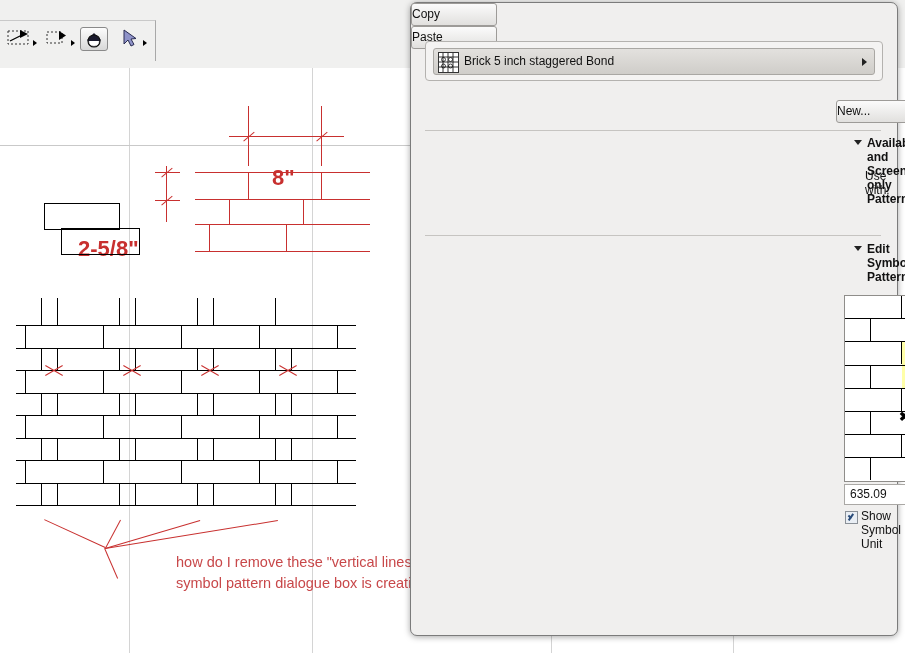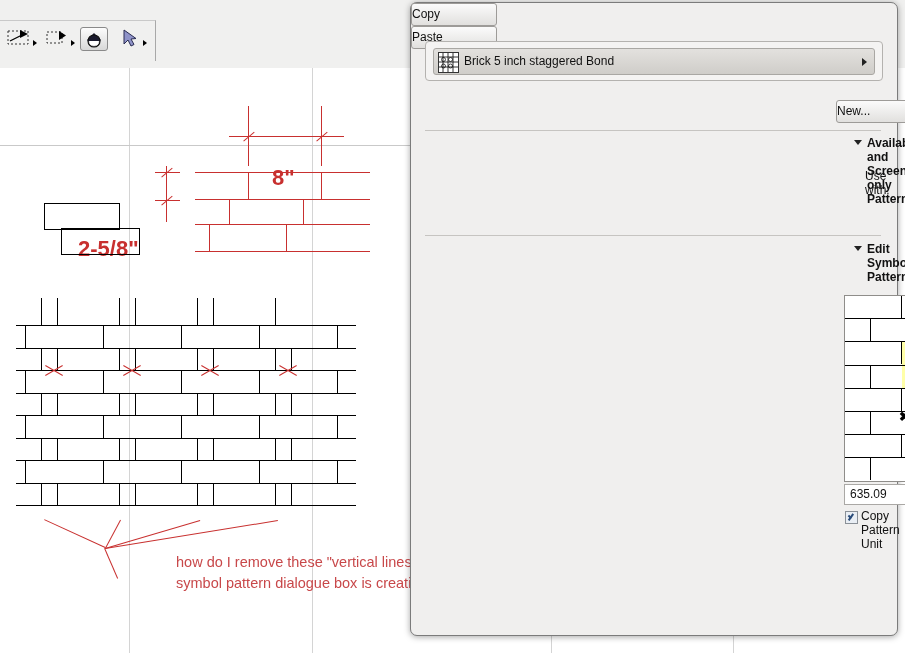--- a/index.html
+++ b/index.html
@@ -331,15 +331,15 @@
       <div class="bline" style="left: 25px; top: 115px; width: 1px; height: 23px;"></div>
       <div class="bline" style="left: 56px; top: 138px; width: 1px; height: 23px;"></div>
       <div class="bline" style="left: 25px; top: 161px; width: 1px; height: 23px;"></div>
       <div class="bline" style="left: 56px; top: 185px; width: 1px; height: 23px;"></div>
     </div>
   <div id="cursor-x">✖</div>
 
   <div class="field" id="zoom-pct">635.09</div>
 
   <div class="chk" style="left:434px;top:508px;"></div>
-  <div class="lbl" style="left:450px;top:506px;">Copy Pattern Unit</div>
+  <div class="lbl" style="left:450px;top:506px;">Show Symbol Unit</div>
 
 </div>
 
 </body></html>

